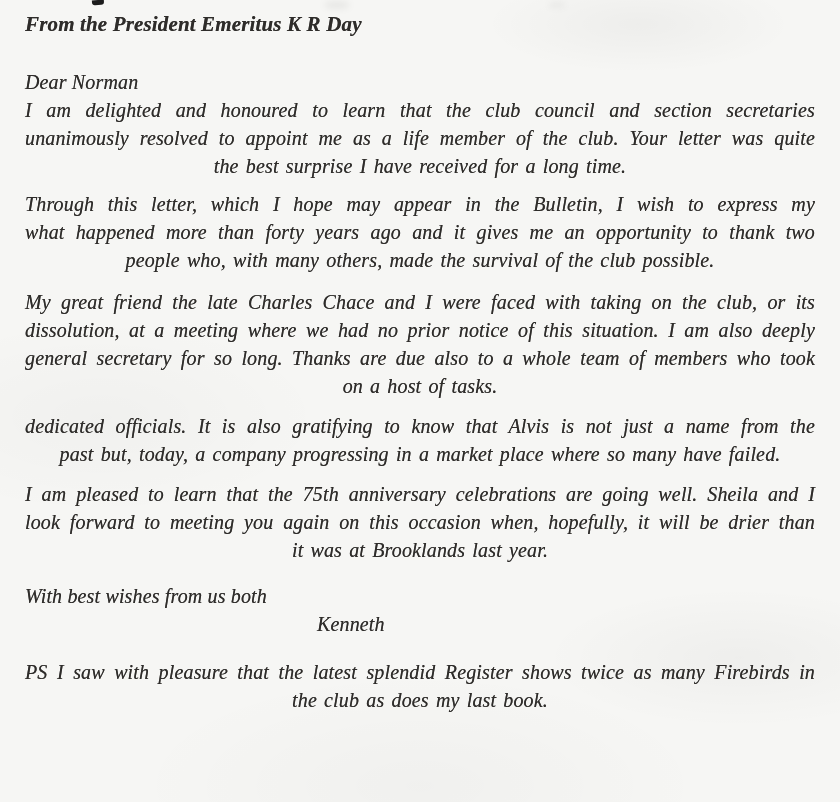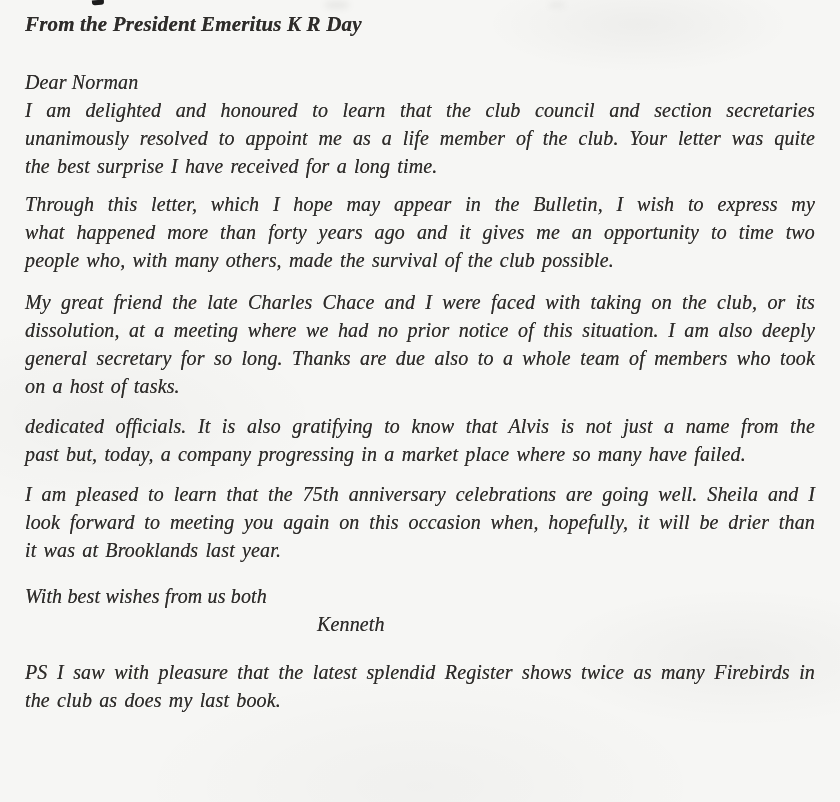--- a/index.html
+++ b/index.html
@@ -40,21 +40,21 @@
   }
   .salutation { white-space: pre; }
   .para { width: 790px; }
   .line { width: 790px; }
   .line.just {
     text-align: justify;
     text-align-last: justify;
     white-space: normal;
   }
   .line.last {
-    text-align: left;
+    text-align: center;
     white-space: pre;
     word-spacing: 2px;
   }
   .gap-p1 { margin-top: 0; }
   .gap-p2 { margin-top: 10px; }
   .gap-p3 { margin-top: 14px; }
   .gap-p4 { margin-top: 12px; }
   .gap-p5 { margin-top: 12px; }
   .closing { margin-top: 18px; white-space: pre; font-family: Liberation Serif, serif; }
   .signature { padding-left: 292px; white-space: pre; }
@@ -91,21 +91,21 @@
   <div class="salutation">Dear Norman</div>
 
   <div class="para gap-p1">
       <div class="line just">I am delighted and honoured to learn that the club council and section secretaries</div>
       <div class="line just">unanimously resolved to appoint me as a life member of the club.  Your letter was quite</div>
       <div class="line last">the best surprise I have received for a long time.</div>
     </div>
 
   <div class="para gap-p2">
       <div class="line just">Through this letter, which I hope may appear in the Bulletin, I wish to express my</div>
-      <div class="line just">what happened more than forty years ago and it gives me an opportunity to time two</div>
+      <div class="line just">what happened more than forty years ago and it gives me an opportunity to thank two</div>
       <div class="line last">people who, with many others, made the survival of the club possible.</div>
     </div>
 
   <div class="para gap-p3">
       <div class="line just">My great friend the late Charles Chace and I were faced with taking on the club, or its</div>
       <div class="line just">dissolution, at a meeting where we had no prior notice of this situation.  I am also deeply</div>
       <div class="line just">general secretary for so long.  Thanks are due also to a whole team of members who took</div>
       <div class="line last">on a host of tasks.</div>
     </div>
 

